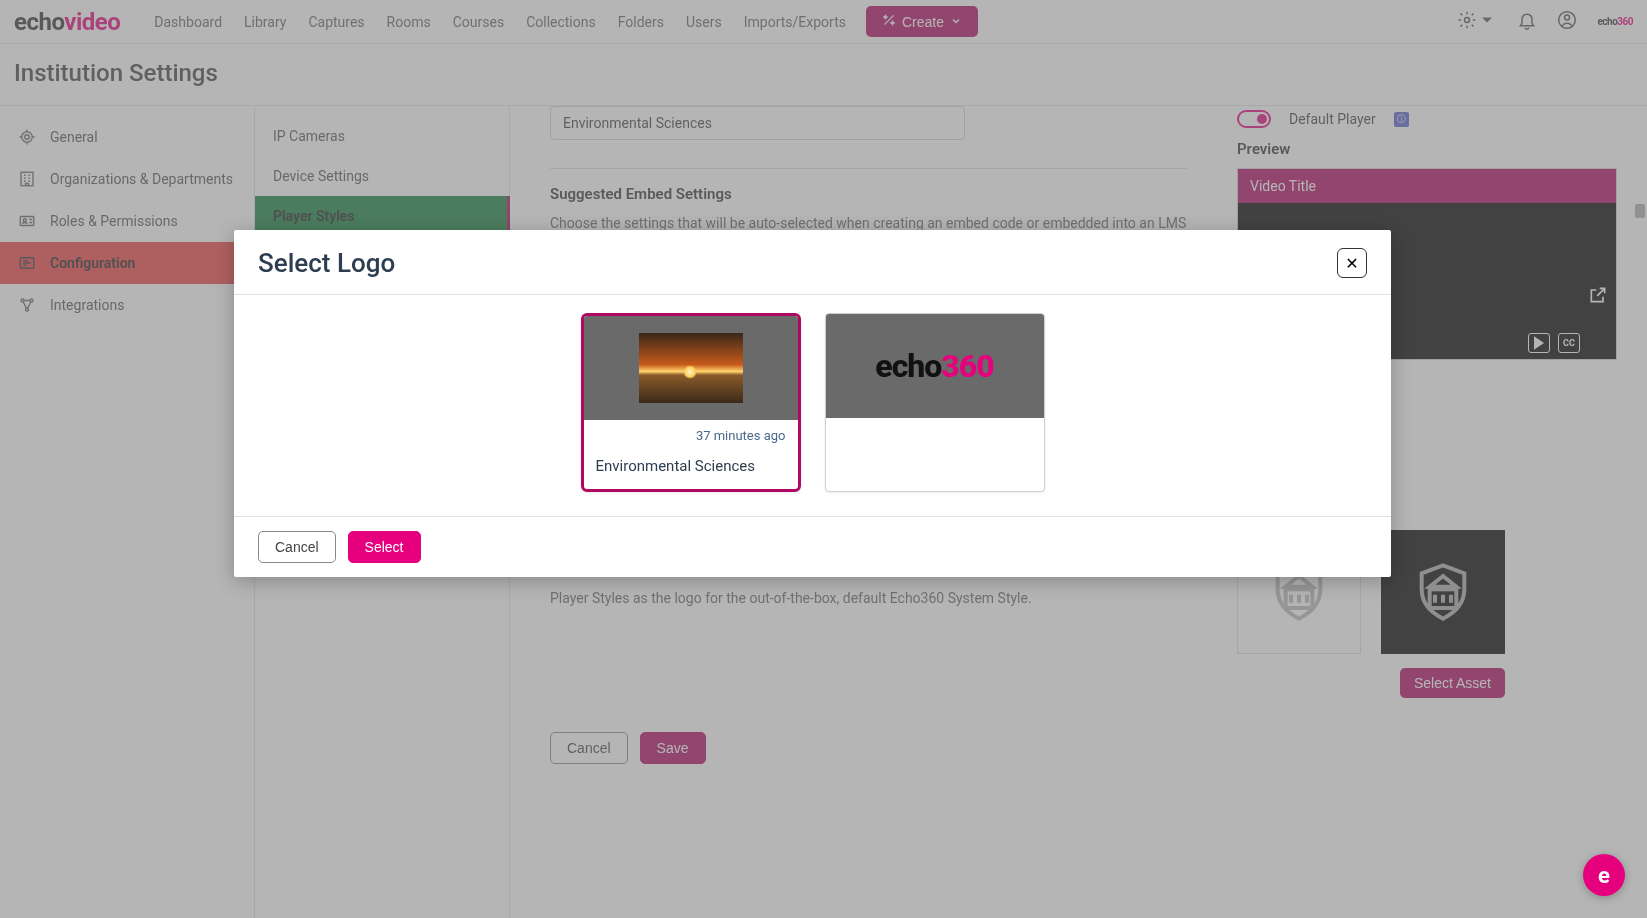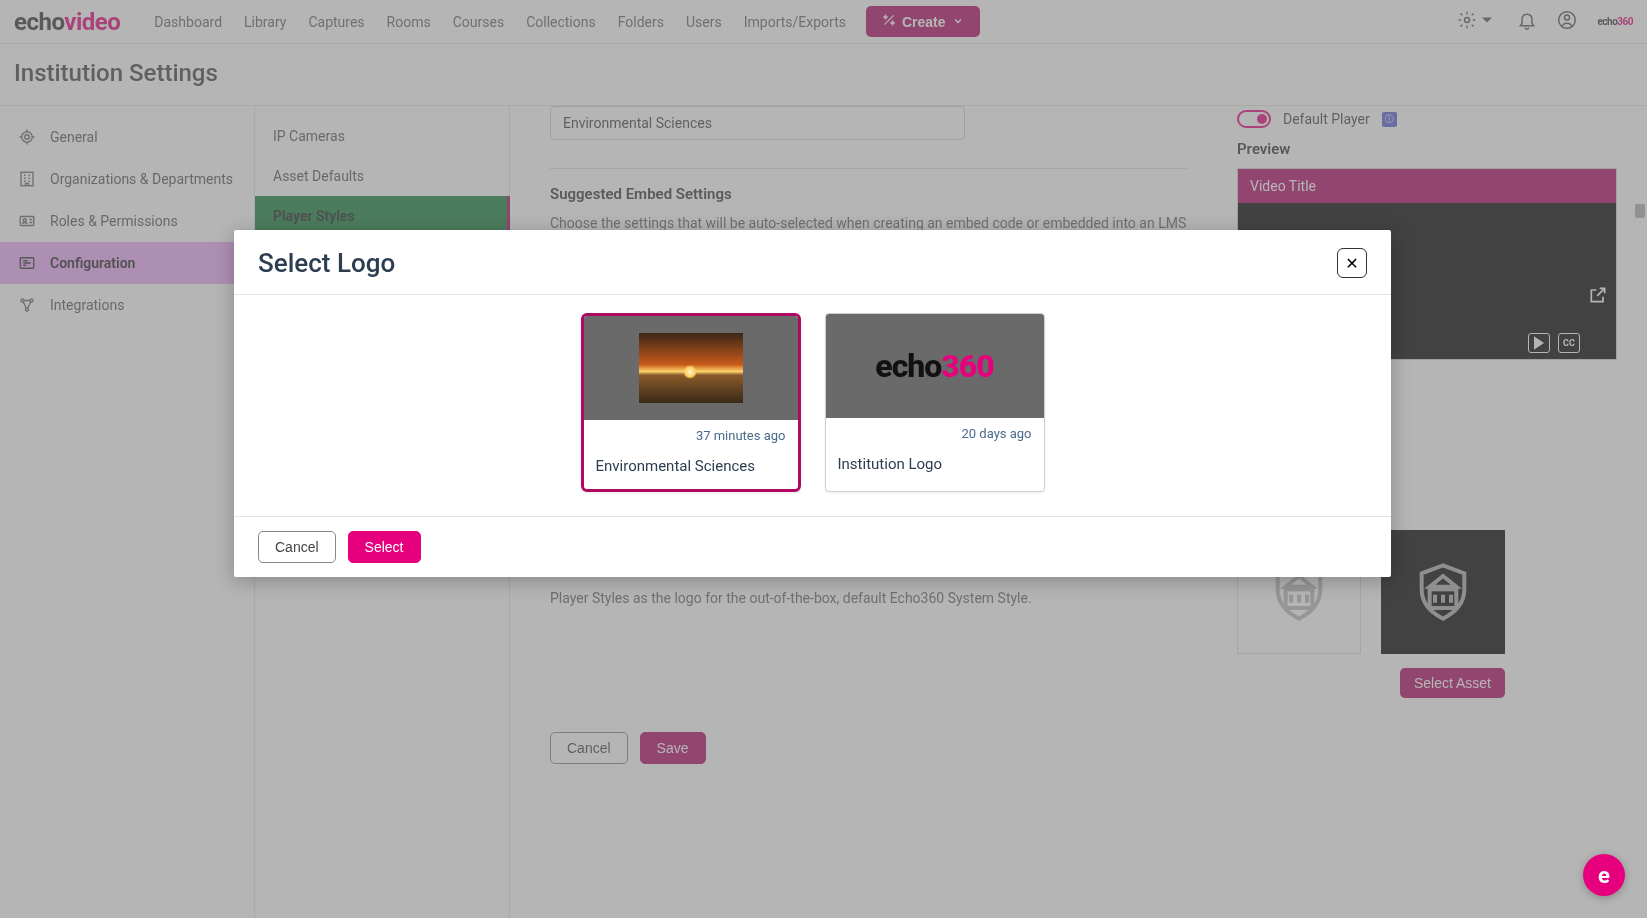--- a/index.html
+++ b/index.html
@@ -26,21 +26,21 @@
     .logo .video { color: #e6007e; }
     .nav { display: flex; gap: 22px; }
     .nav a { color: #666; text-decoration: none; font-size: 14px; }
     .create-btn {
       background: #b10862;
       color: #fff;
       border: none;
       border-radius: 5px;
       padding: 7px 16px;
       font-size: 14px;
-      font-weight: 700;
+      font-weight: 400;
       margin-left: 20px;
       display: flex;
       align-items: center;
       gap: 6px;
     }
     .header-right {
       margin-left: auto;
       display: flex;
       align-items: center;
       gap: 20px;
@@ -77,21 +77,21 @@
     .sidebar-item {
       display: flex;
       align-items: center;
       gap: 14px;
       padding: 12px 18px;
       color: #555;
       font-size: 14px;
       cursor: pointer;
     }
     .sidebar-item.active {
-      background: #f0abfc;
+      background: #ef4444;
       font-weight: 600;
       color: #222;
     }
     .sidebar-item svg { width: 18px; height: 18px; flex-shrink: 0; }
 
     
     .subnav {
       width: 255px;
       border-right: 1px solid #e5e5e5;
       padding-top: 10px;
@@ -130,21 +130,21 @@
       width: 415px;
       margin-bottom: 28px;
     }
     hr.sep { border: none; border-top: 1px solid #ddd; margin-bottom: 16px; }
     h3.section-title { font-size: 15px; font-weight: 600; color: #333; margin-bottom: 10px; }
     .help-text { font-size: 14px; color: #666; line-height: 1.45; margin-bottom: 14px; }
 
     .default-player {
       display: flex;
       align-items: center;
-      gap: 12px;
+      gap: 18px;
       font-size: 14px;
       color: #444;
       margin-top: 4px;
       margin-bottom: 12px;
     }
     .toggle {
       width: 34px; height: 18px; border-radius: 10px; border: 2px solid #e6007e;
       position: relative; background: #fff;
     }
     .toggle::after {
@@ -408,21 +408,21 @@
           <circle cx="18" cy="6" r="2"></circle>
           <circle cx="12" cy="18" r="2"></circle>
           <path d="M7 8l4 8 M17 8l-4 8 M8 6h8"></path>
         </svg>
       <span>Integrations</span>
     </div>
   </div>
 
   <div class="subnav">
     <div class="subnav-item">IP Cameras</div>
-    <div class="subnav-item">Asset Defaults</div>
+    <div class="subnav-item">Device Settings</div>
     <div class="subnav-item active">Player Styles</div>
   </div>
 
   <div class="main">
     <div class="main-row">
       <div class="main-left">
         <div class="input-box">Environmental Sciences</div>
         <hr class="sep">
         <h3 class="section-title">Suggested Embed Settings</h3>
         <div class="help-text">Choose the settings that will be auto-selected when creating an embed code or embedded into an LMS via the Easy Embed.</div>
@@ -506,24 +506,20 @@
       </div>
       <div class="asset-meta">
         <div class="asset-time">37 minutes ago</div>
         <div class="asset-title">Environmental Sciences</div>
       </div>
     </div>
     <div class="asset-card">
       <div class="asset-thumb">
         <div class="brand"><span class="t1">echo</span><span class="t2">360</span></div>
       </div>
-      <div class="asset-meta">
-        <div class="asset-time">20 days ago</div>
-        <div class="asset-title">Institution Logo</div>
-      </div>
     </div>
   </div>
   <div class="modal-footer">
     <button class="btn btn-outline">Cancel</button>
     <button class="btn btn-pink">Select</button>
   </div>
 </div>
 
 <div class="fab">
   <span>e</span>

